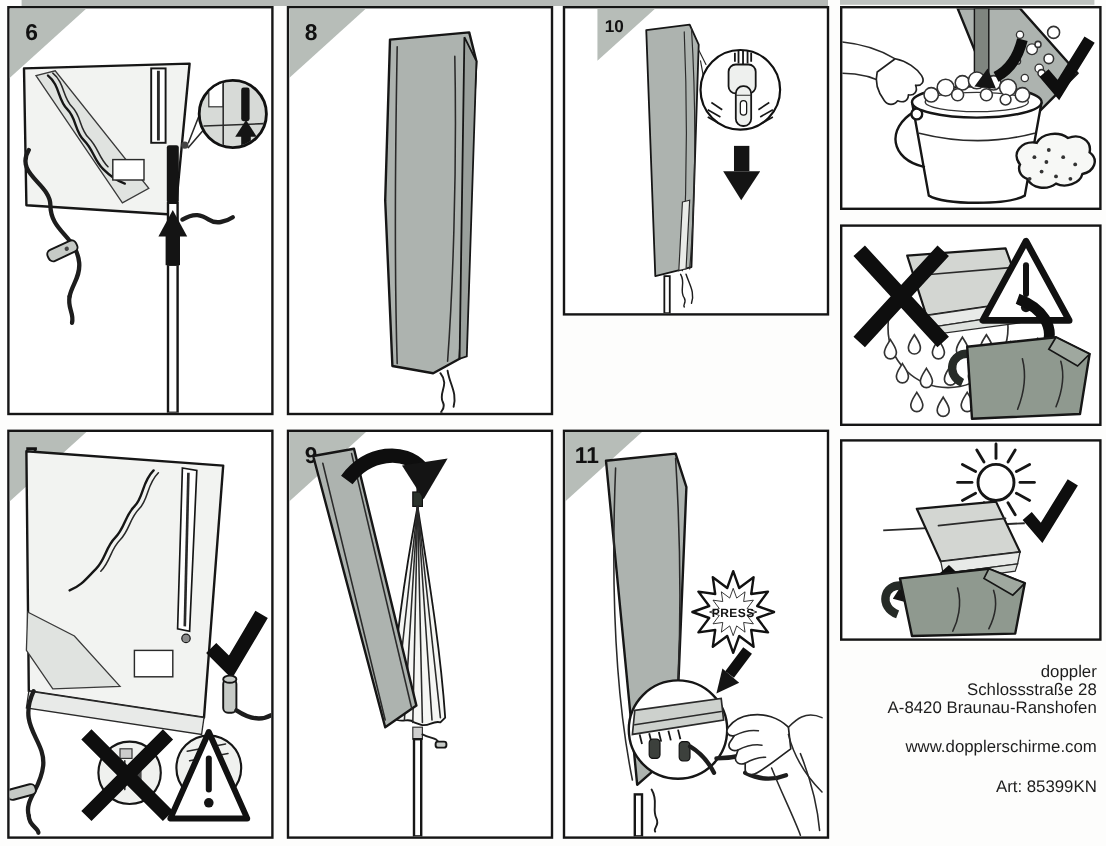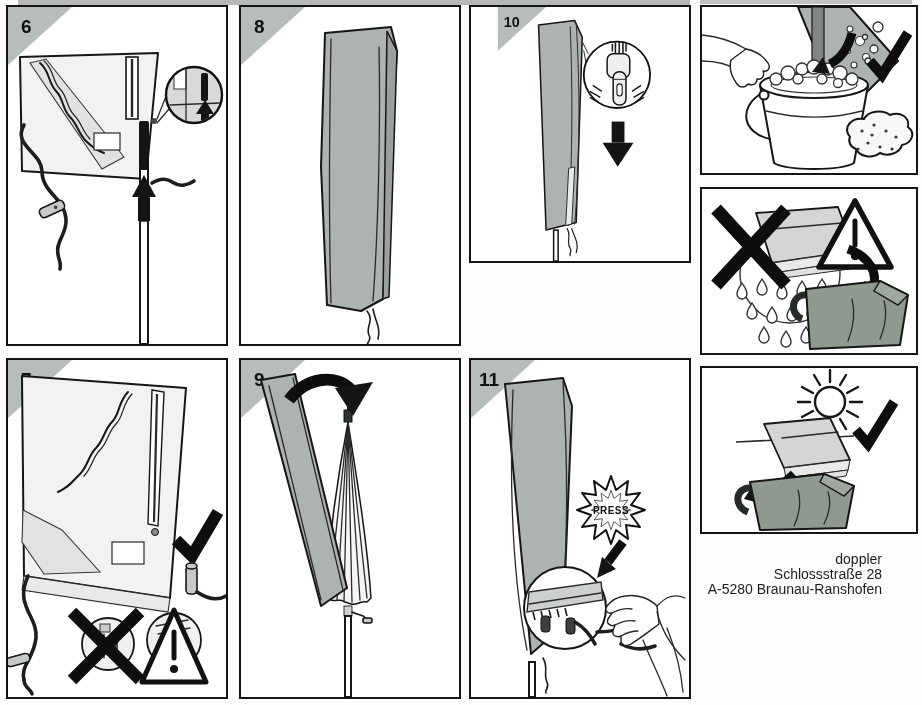--- a/index.html
+++ b/index.html
@@ -27,21 +27,21 @@
   svg .cord{stroke:#1d1d1d;stroke-width:3.6;fill:none;stroke-linecap:round;}
   svg .cordthin{stroke:#1d1d1d;stroke-width:1.6;fill:none;stroke-linecap:round;}
   svg .ink{fill:#141414;stroke:none;}
   svg .check{stroke:#0e0e0e;stroke-width:12;fill:none;stroke-linecap:butt;stroke-linejoin:miter;}
   svg .xmark{stroke:#0e0e0e;stroke-width:12;fill:none;stroke-linecap:butt;}
   svg .warn{fill:#ffffff;stroke:#111;stroke-width:5;stroke-linejoin:round;}
   svg .arrowbody{stroke:#0e0e0e;stroke-width:10;fill:none;stroke-linecap:butt;}
   svg .drop{fill:#ffffff;stroke:#333;stroke-width:1.4;}
   svg .hand{fill:#ffffff;stroke:#222;stroke-width:1.4;stroke-linejoin:round;stroke-linecap:round;}
 
-  .footer{position:absolute;left:664px;top:552px;width:218px;text-align:right;
+  .footer{position:absolute;left:696px;top:552px;width:218px;text-align:right;
           color:#1d1d1d;font-size:14px;line-height:15px;}
   .footer .gap{height:18px;}
 </style>
 </head>
 <body>
 
 <div class="page">
 
   <div class="scan-strip" style="left:18px;top:0;width:672px;height:5px;"></div>
   <div class="scan-strip" style="left:700px;top:0;width:212px;height:4px;background:#b4b9b5;"></div>
@@ -435,18 +435,20 @@
         <polygon class="bag" points="48,114 122,106 152,118 144,160 58,162"></polygon>
         <polygon class="bagflap" points="122,106 152,118 142,128 118,114"></polygon>
         <path class="thin" d="M96,122 C100,136 96,150 92,158 M126,124 C130,136 126,148 122,156"></path>
       </g>
     </svg>
   </section>
 
   <footer class="footer">
     <div>doppler</div>
     <div>Schlossstraße 28</div>
-    <div>A-5280 Braunau-Ranshofen</div>
+    <div>A-8420 Braunau-Ranshofen</div>
     <div class="gap"></div>
+    <div>www.dopplerschirme.com</div>
     <div class="gap"></div>
+    <div>Art: 85399KN</div>
   </footer>
 
 </div>
 
 </body></html>

